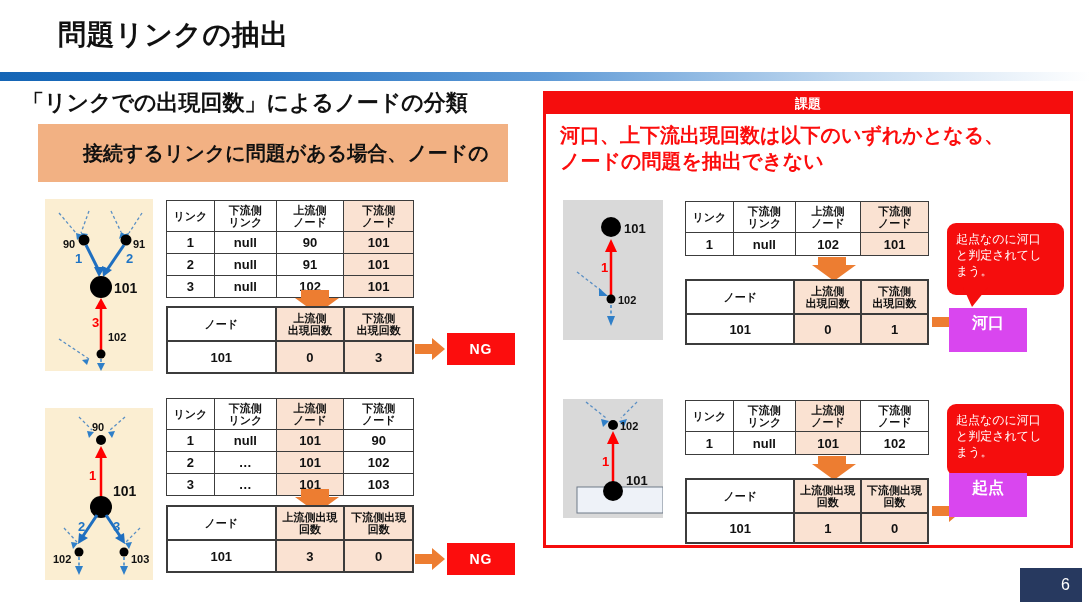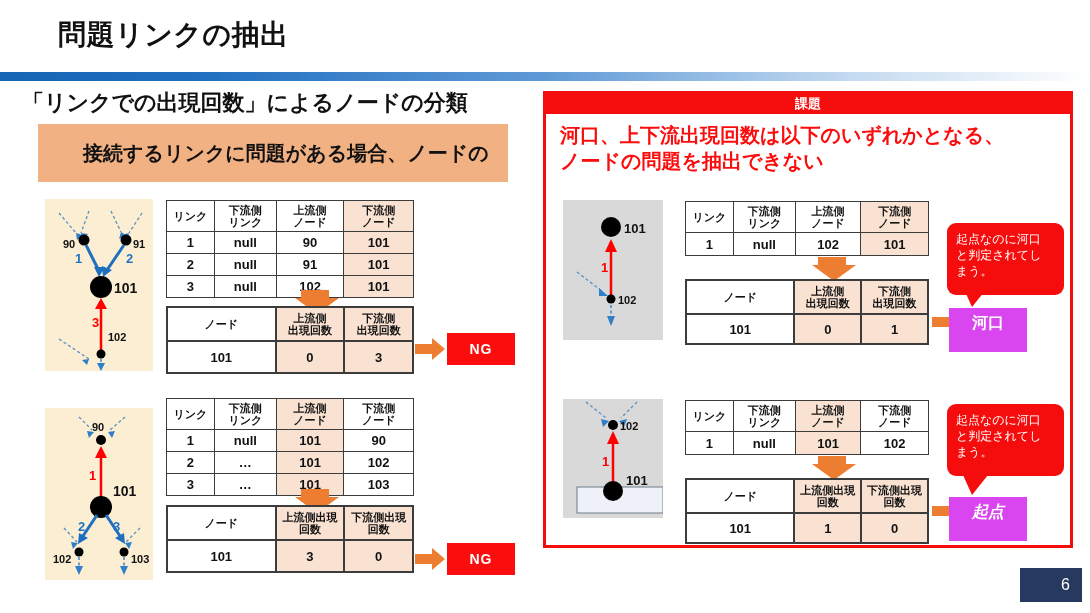--- a/index.html
+++ b/index.html
@@ -539,15 +539,15 @@
       <polygon points="0,6 17,6 17,0 30,11 17,22 17,16 0,16" fill="#ed7d31"></polygon>
     </svg>
 </div>
 
 <div class="abs bubble" style="left:947px;top:404px;width:117px;height:72px;">
   <div>起点なのに河口</div>
   <div>と判定されてし</div>
   <div>まう。</div>
 </div>
 <div class="abs bubble-tail" style="left:963px;top:475px;"></div>
-<div class="abs tag-badge" style="left:949px;top:497px;width:58px;height:29px;font-style:italic;">起点</div>
+<div class="abs tag-badge" style="left:949px;top:473px;width:58px;height:29px;">起点</div>
 
 <div class="abs" id="page-number">6</div>
 
 </body></html>

